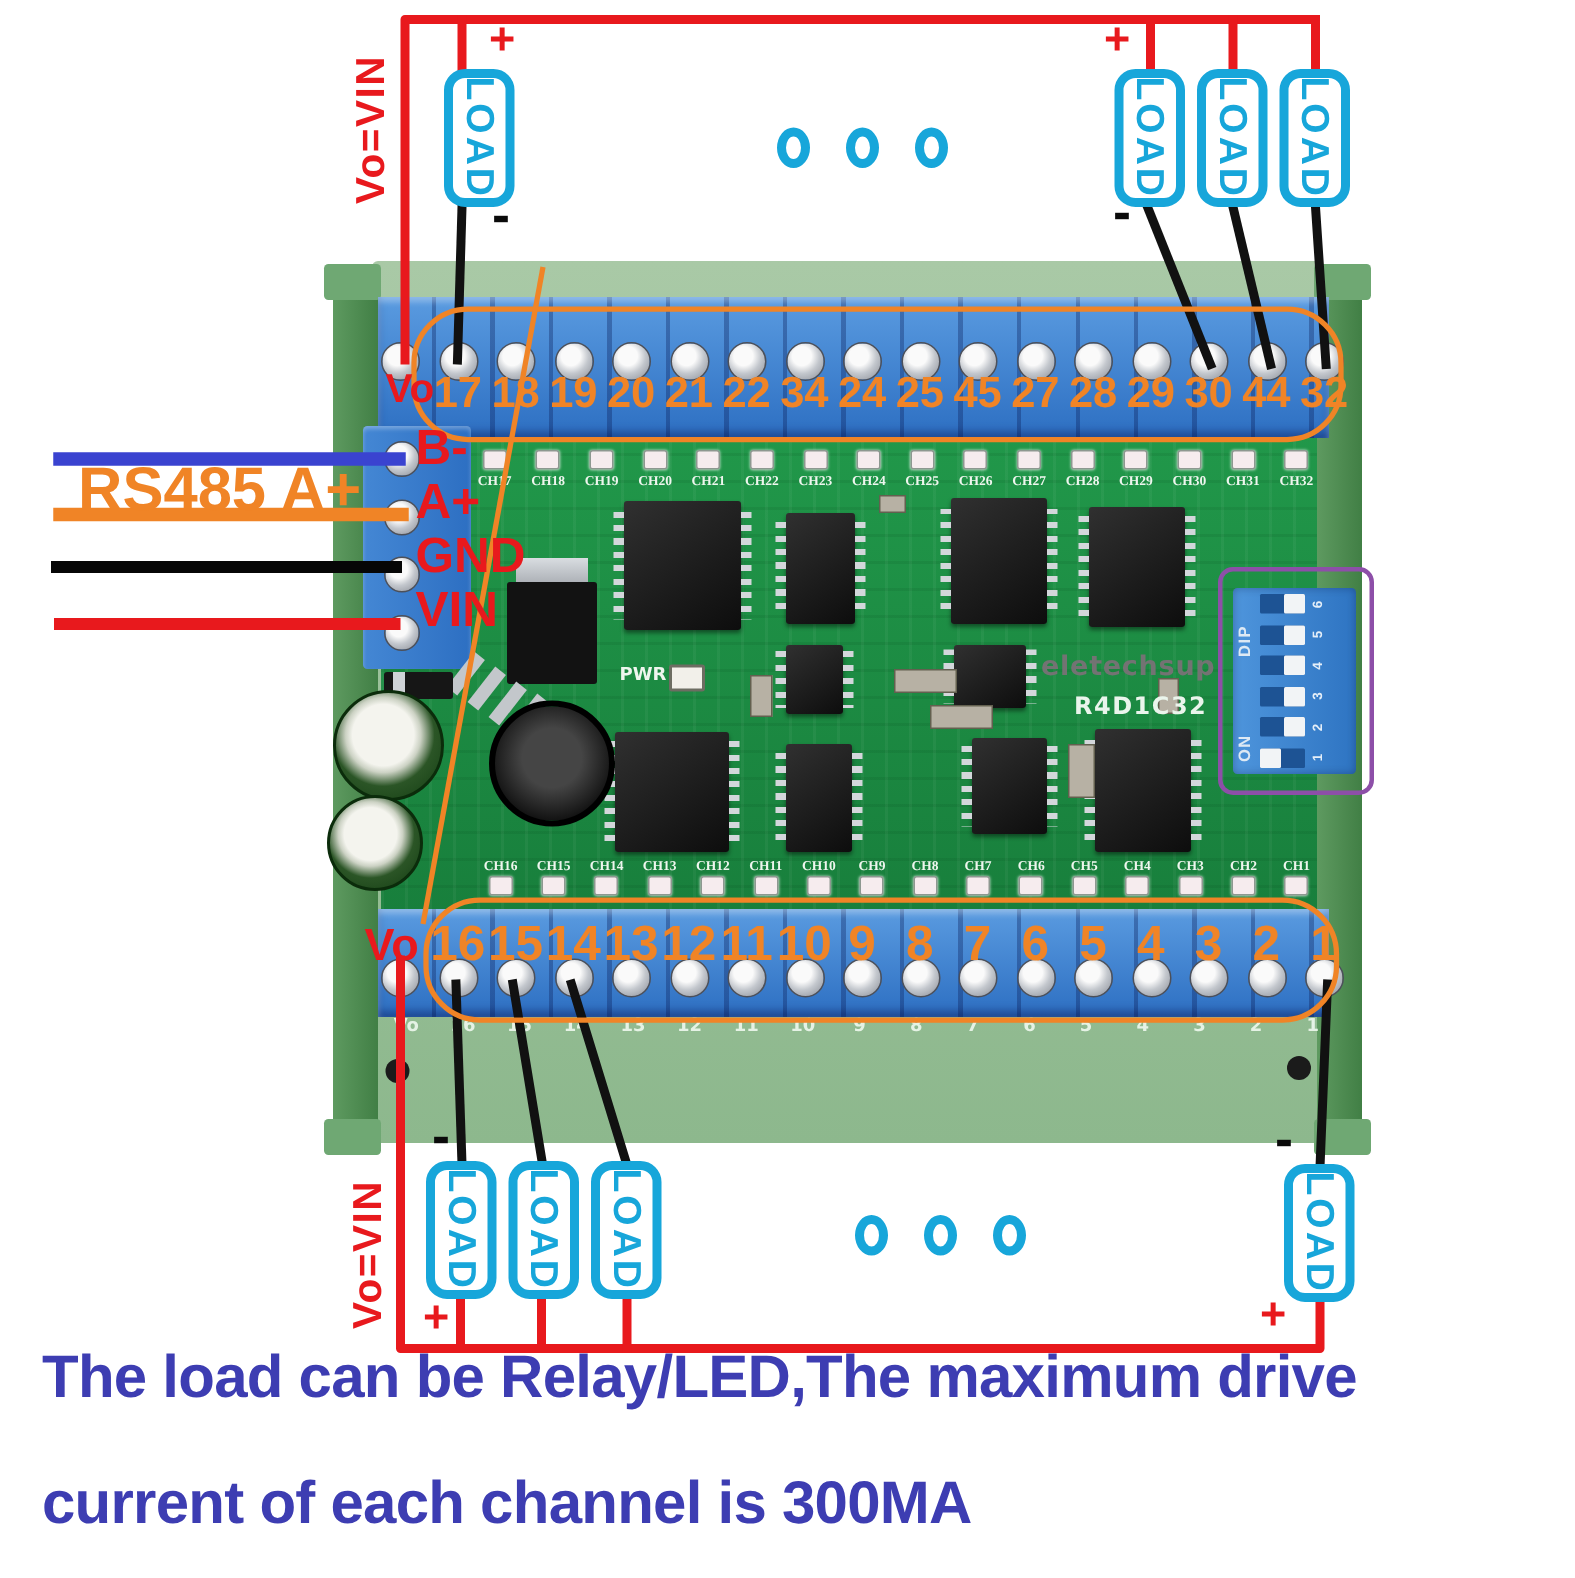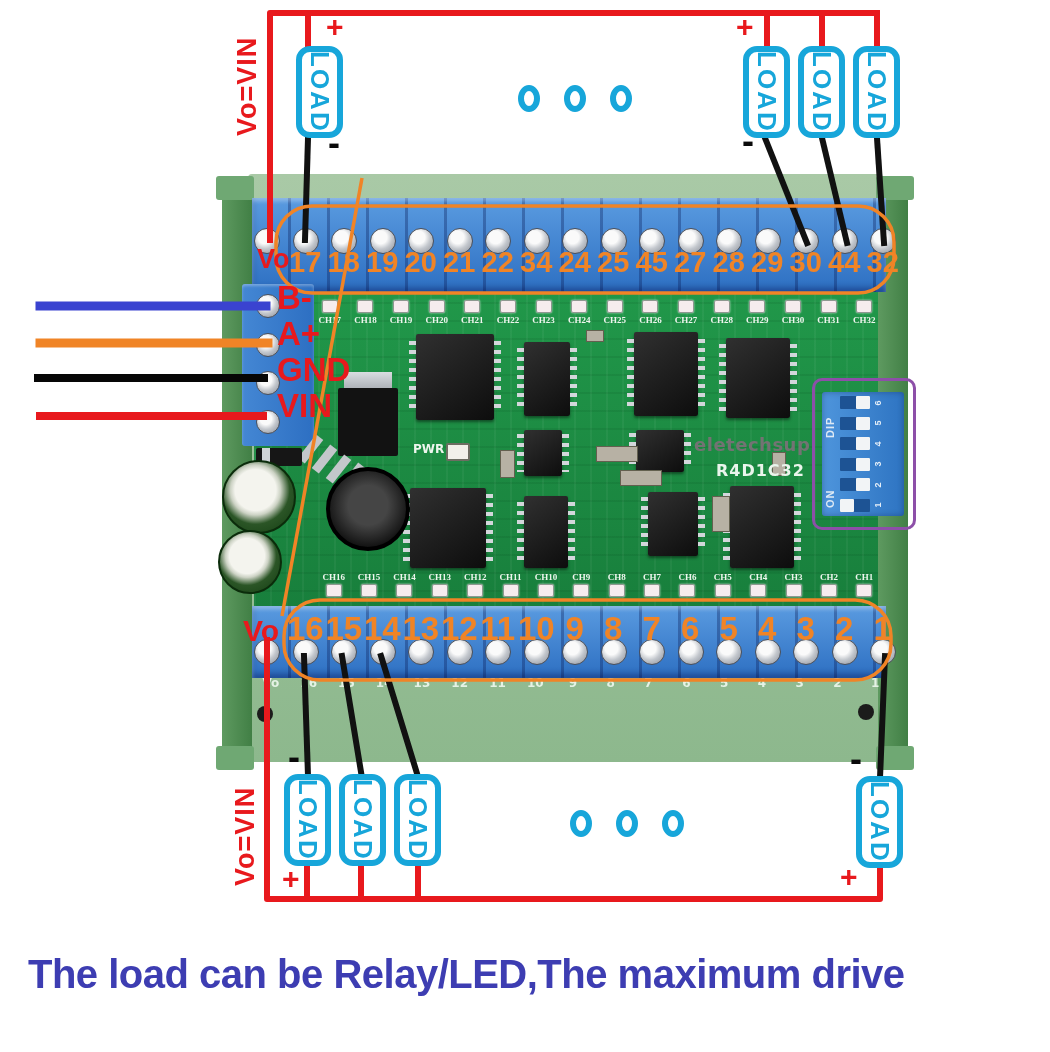--- a/index.html
+++ b/index.html
@@ -126,21 +126,21 @@
   .rs-a{left:52px;top:303px;font-size:41px;color:var(--orange);}
   .dclbl{left:62px;top:380px;font-size:30px;color:var(--red);}
   .plabels{left:277px;top:280px;display:flex;flex-direction:column;z-index:60;}
   .plabels span{height:36px;font-size:33px;font-weight:bold;color:var(--red);line-height:36px;}
   .volbl{color:var(--red);font-weight:bold;z-index:60;}
   .volbl.top{left:257px;top:244px;font-size:27px;}
   .volbl.bot{left:243px;top:614px;font-size:30px;}
 
   .caption{left:28px;z-index:60;font-weight:bold;color:var(--caption);font-size:40px;white-space:nowrap;
            letter-spacing:-0.5px;}
-  .cap1{top:952px;}.cap2{top:980px;}
+  .cap1{top:896px;}.cap2{top:980px;}
 </style>
 </head>
 <body>
 
 <div class="stage">
 
   <div class="abs base"></div>
   <div class="abs rail l"></div>
   <div class="abs rail r"></div>
   <div class="abs railcap" style="left:216px;top:176px;"></div>
@@ -520,20 +520,21 @@
       <span class="dot"></span>
       <span class="dot"></span>
     </div>
   <div class="abs dots" style="left:570px;top:810px;">
 
   <span class="dot"></span>
       <span class="dot"></span>
       <span class="dot"></span>
     </div>
 
+  <span class="abs biglbl rs-a">RS485 A+</span>
   <div class="abs plabels">
 
   <span>B-</span>
       <span>A+</span>
       <span>GND</span>
       <span>VIN</span>
     </div>
 
   <span class="abs volbl top">Vo</span>
   <span class="abs volbl bot">Vo</span>
@@ -570,14 +571,15 @@
       <span>7</span>
       <span>6</span>
       <span>5</span>
       <span>4</span>
       <span>3</span>
       <span>2</span>
       <span>1</span>
     </div>
 
   <div class="abs caption cap1">The load can be Relay/LED,The maximum drive</div>
+  <div class="abs caption cap2">current of each channel is 300MA</div>
 
 </div>
 
 </body></html>

